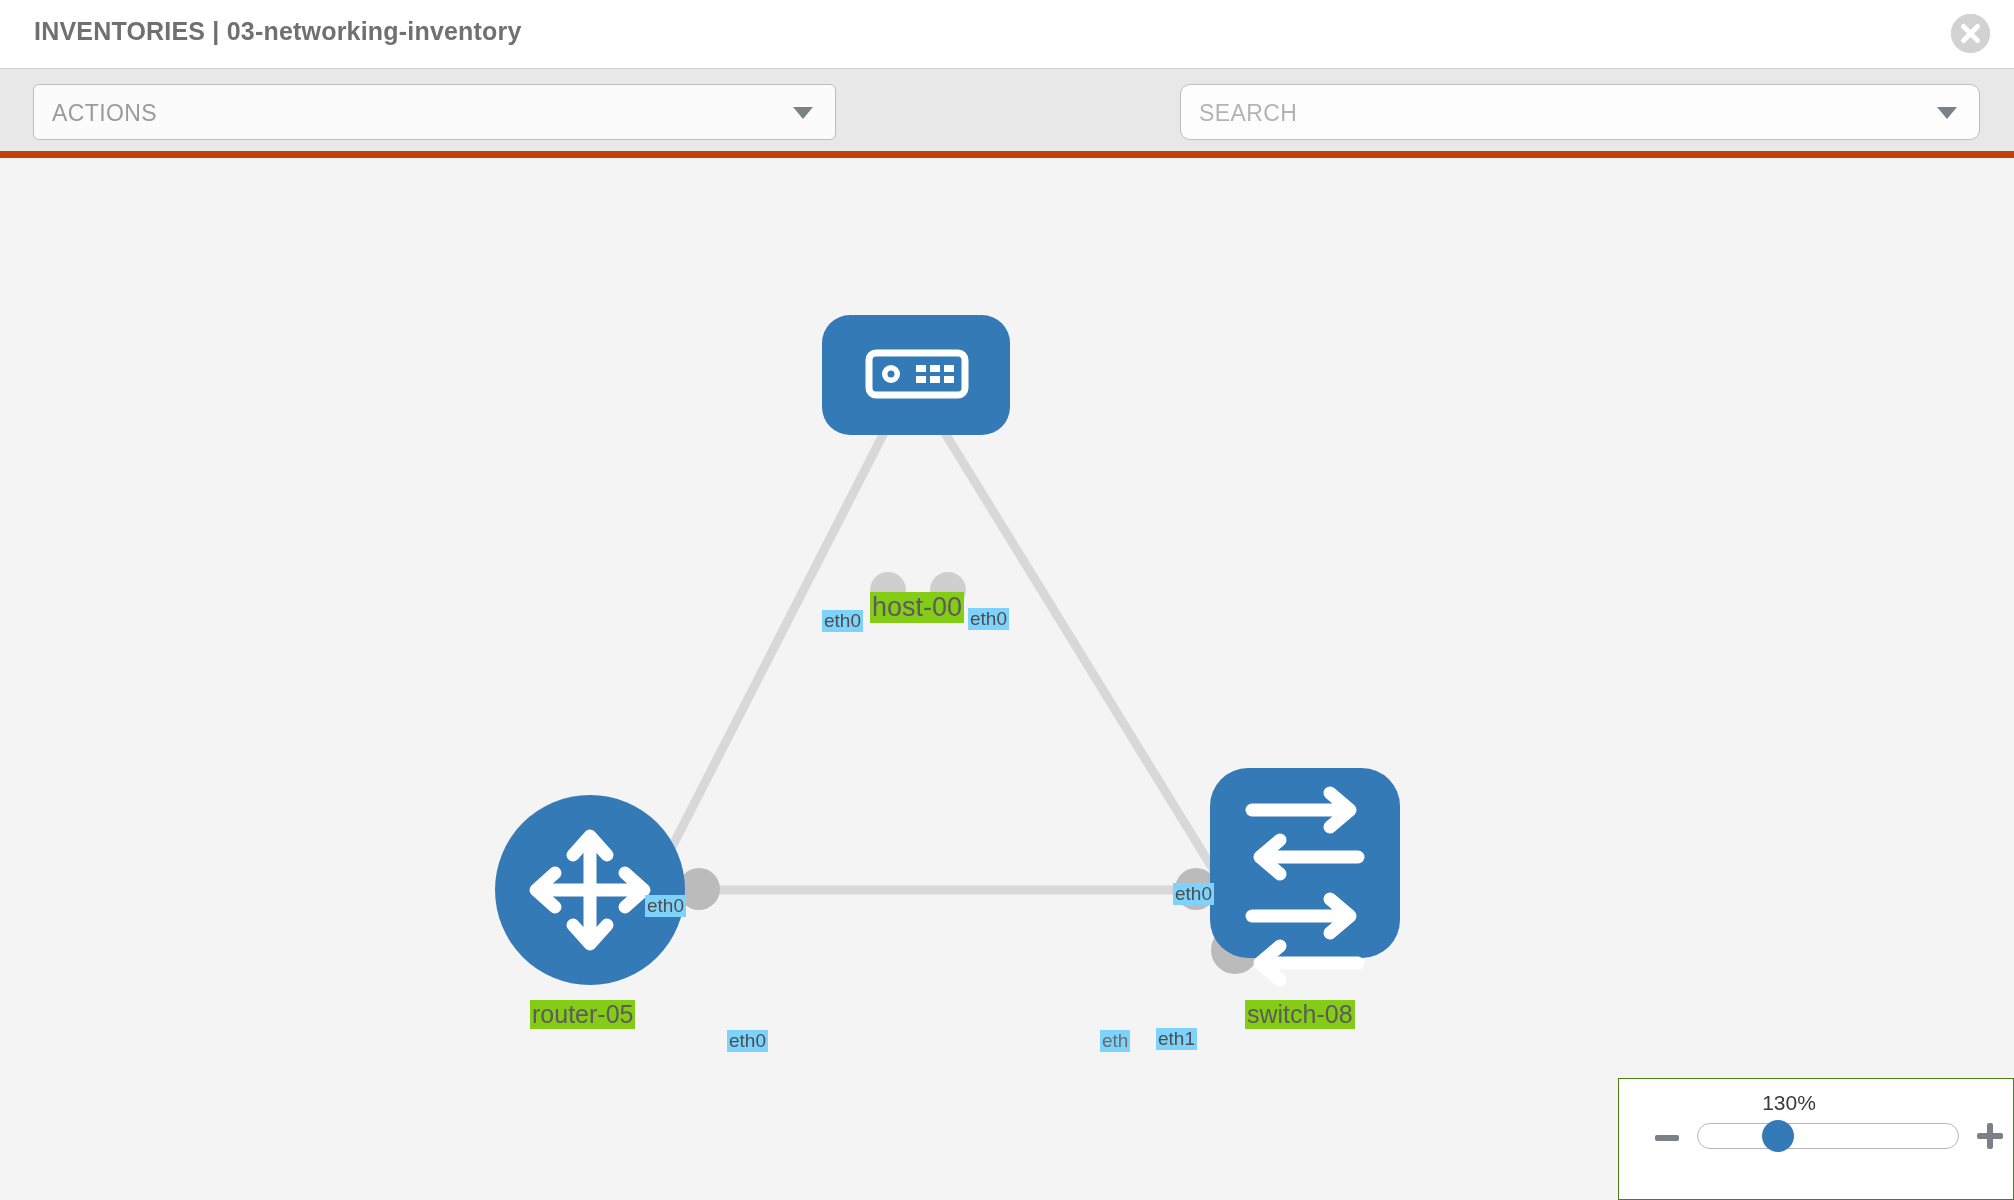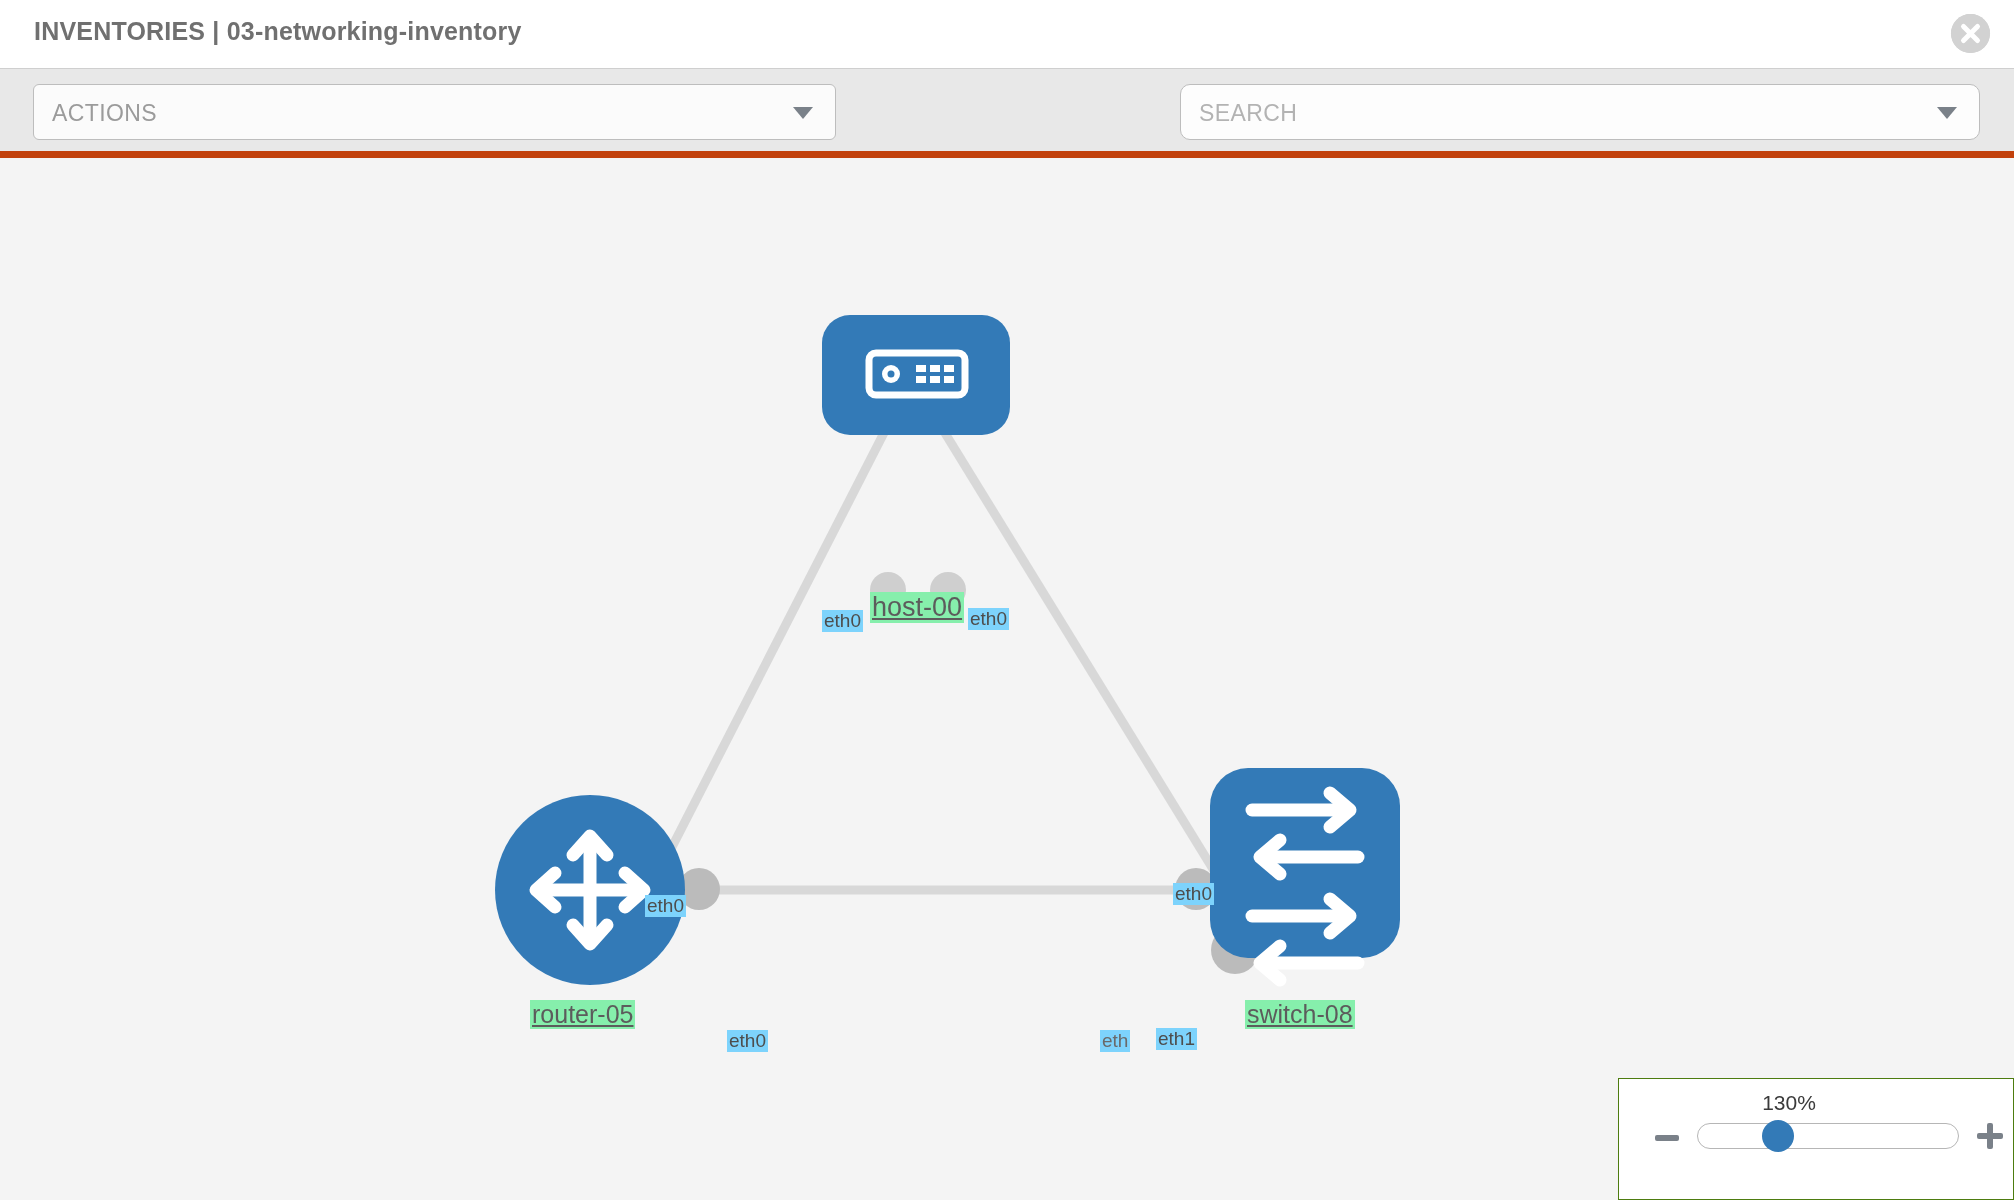--- a/index.html
+++ b/index.html
@@ -129,24 +129,23 @@
     overflow: hidden;
   }
   #topology-svg {
     position: absolute;
     left: 0; top: 0;
   }
   .node-label {
     position: absolute;
     font-size: 25px;
     color: #5c5c5c;
-    background: #86efac;
+    background: #84cc16;
     white-space: nowrap;
     padding: 0 2px;
-    text-decoration: underline;
   }
   .iface-label {
     position: absolute;
     font-size: 19px;
     color: #4d4d4d;
     background: #7dd3fc;
     white-space: nowrap;
     padding: 0 2px;
   }
 

